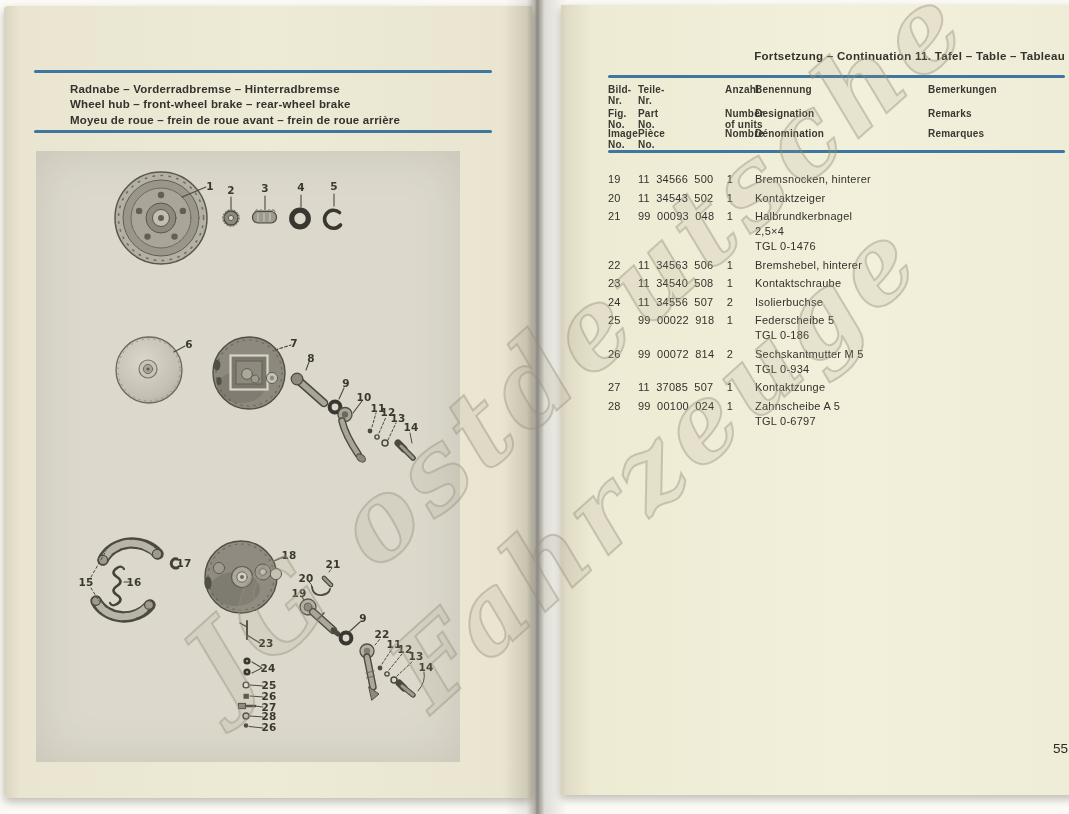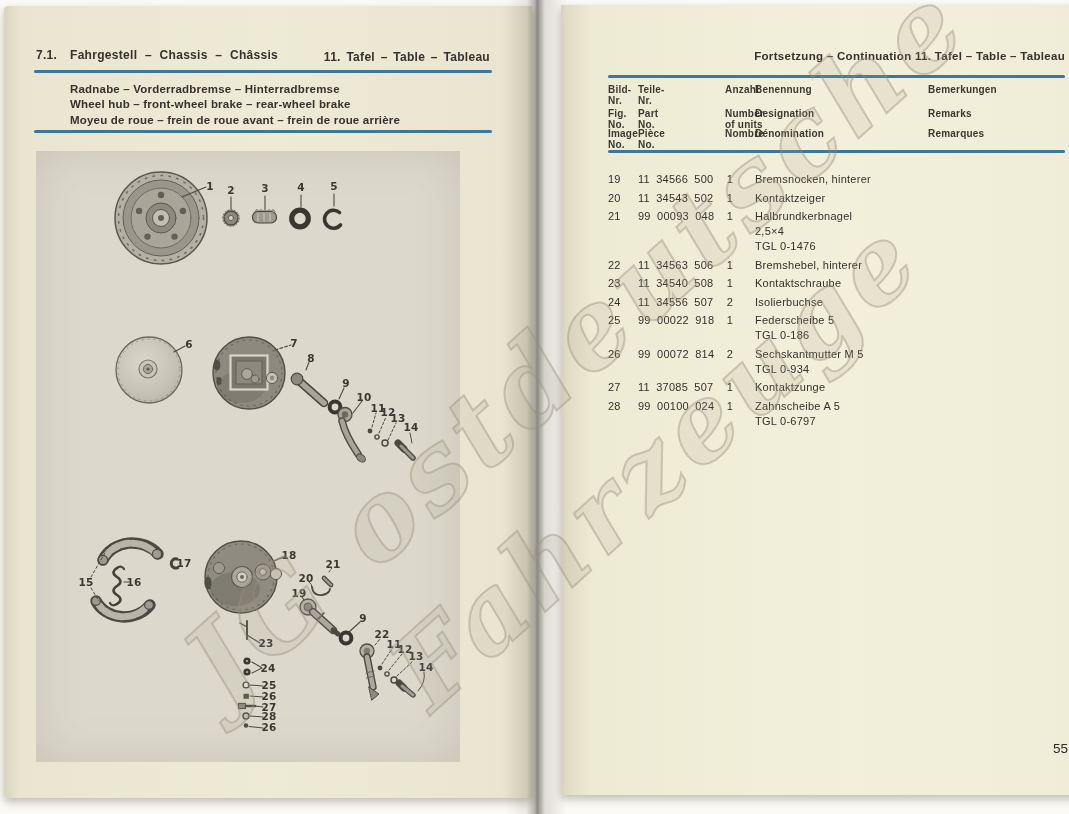--- a/index.html
+++ b/index.html
@@ -51,25 +51,20 @@
       transform-origin:center center;white-space:nowrap;letter-spacing:7px;}
   #wm1{left:88px;top:322px;width:880px;font-size:108px;transform:rotate(-42deg);text-align:center;}
   #wm2{left:330px;top:425px;width:600px;font-size:104px;transform:rotate(-42deg);text-align:center;}
 </style>
 </head>
 <body>
 
 <div id="canvas">
 
   <div class="page" id="page-left">
-    <div class="lp-head">
-      <span class="lp-sec">7.1.</span>
-      <span class="lp-title">Fahrgestell  –  Chassis  –  Châssis</span>
-      <span class="lp-ref">11. Tafel – Table – Tableau</span>
-    </div>
     <div class="rule lp-rule1"></div>
     <div class="lp-sub" id="subtitle">
         <div>Radnabe – Vorderradbremse – Hinterradbremse</div>
         <div>Wheel hub – front-wheel brake – rear-wheel brake</div>
         <div>Moyeu de roue – frein de roue avant – frein de roue arrière</div>
       </div>
     <div class="rule lp-rule2"></div>
 
     <div id="photo">
       <svg width="424" height="611" viewBox="0 0 424 611">

